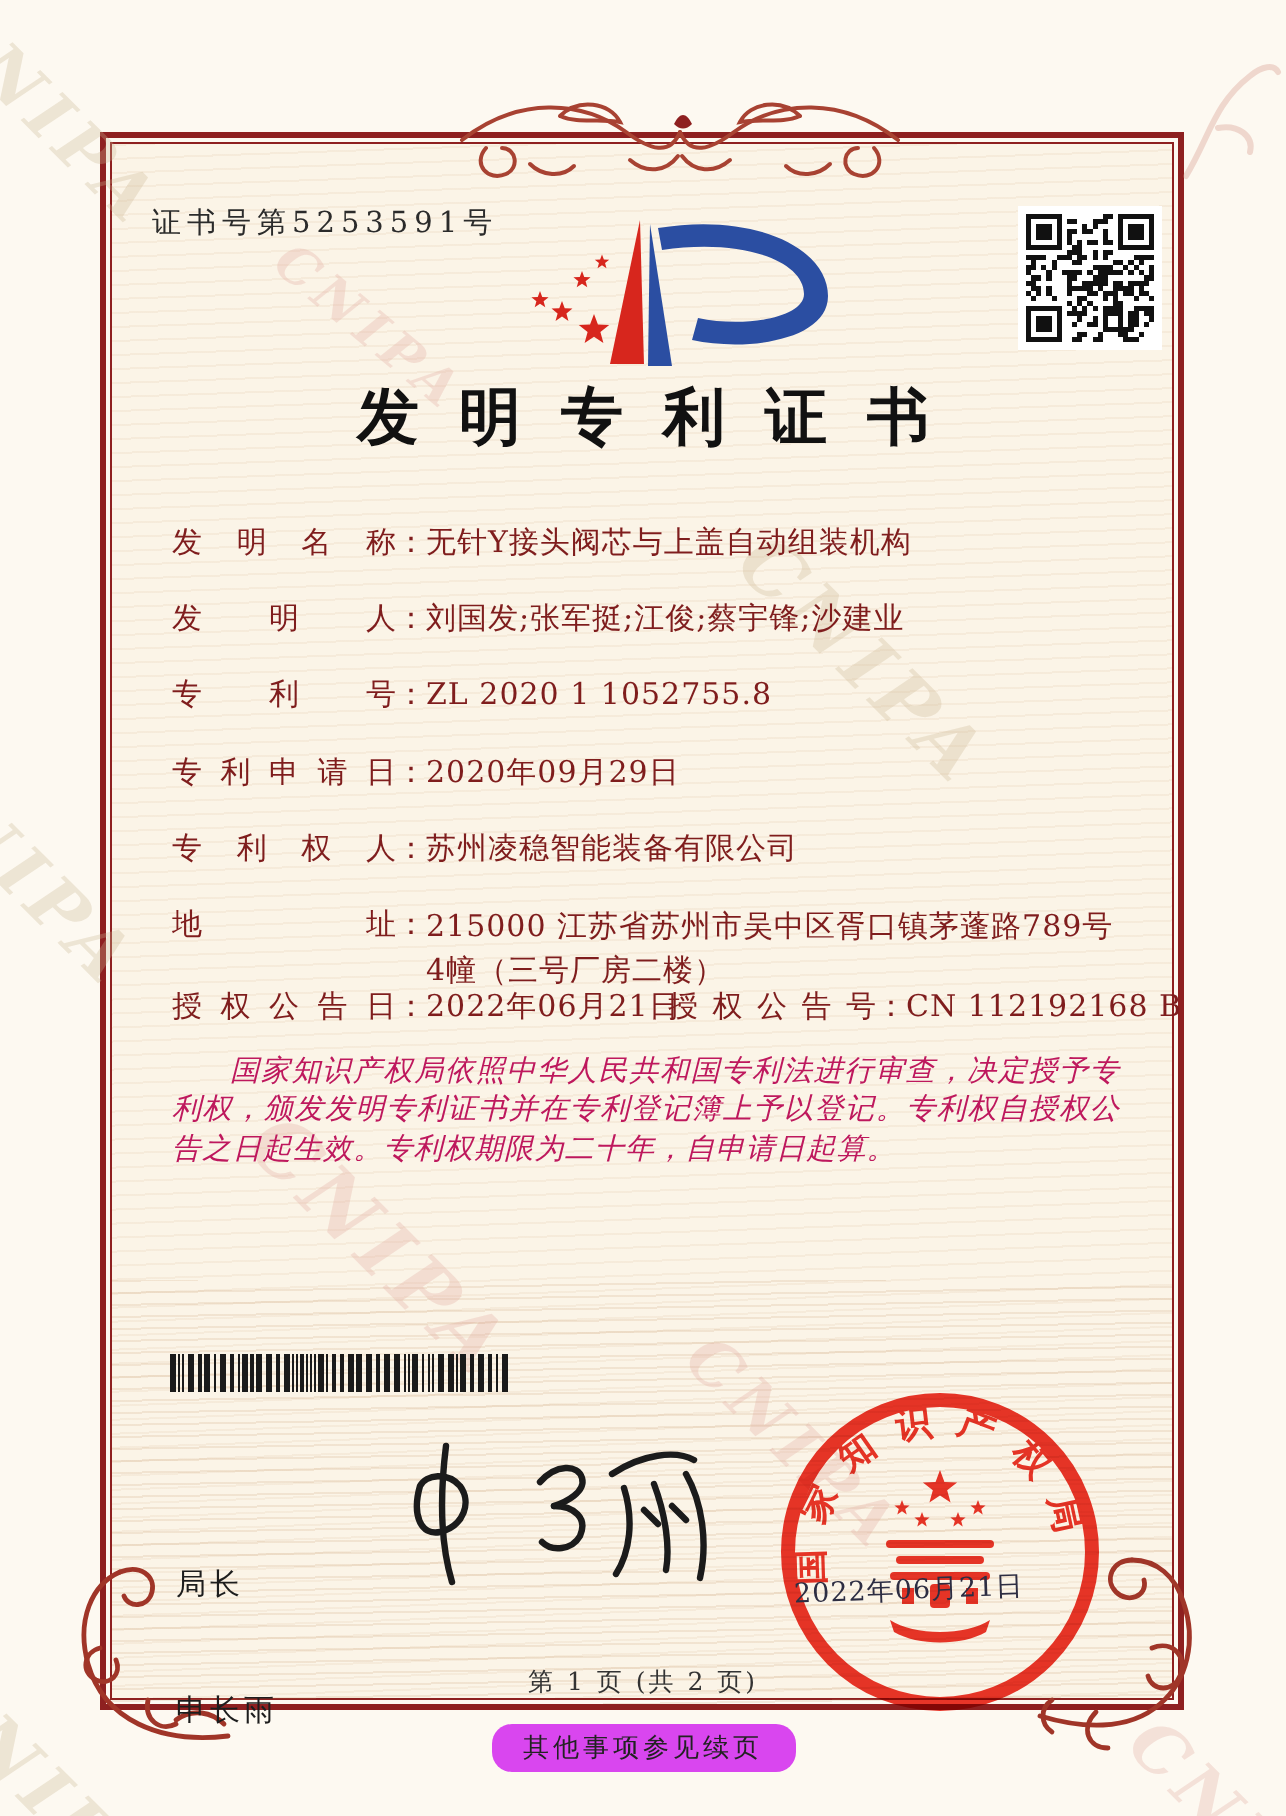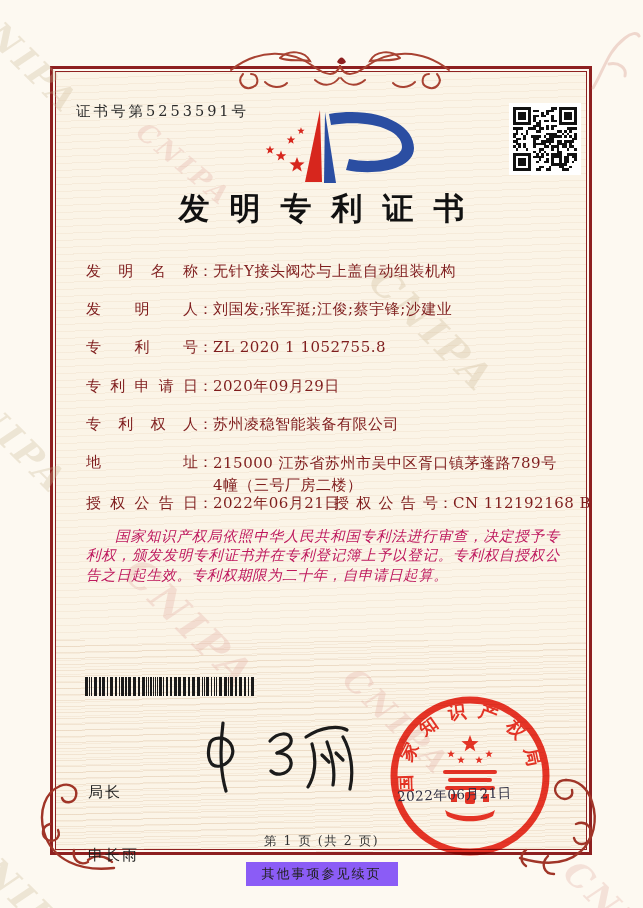--- a/index.html
+++ b/index.html
@@ -34,21 +34,21 @@
   .fvalue.wrap{white-space:normal;width:352px;line-height:1.45;}
   .grant2{position:absolute;left:248px;top:0;}
   .paras{position:absolute;left:86px;top:527px;width:474px;font-size:14.5px;line-height:1.33;
          font-style:italic;letter-spacing:0.6px;color:#be185d;text-align:justify;}
   .paras p{margin:0;text-indent:2em;}
   .director{position:absolute;left:88px;top:739px;font-size:15px;letter-spacing:2px;color:#1d1d1d;}
   .director div{margin-bottom:9px;margin-top:44px;}
   .page-no{position:absolute;left:0;top:833px;width:643px;text-align:center;font-size:12.5px;
            letter-spacing:1.5px;color:#333;}
   .footer-note{position:absolute;left:50%;top:862px;transform:translateX(-50%);
-               background:#8b5cf6;padding:3px 16px;font-size:13px;letter-spacing:2px;color:#222;}
+               background:#d946ef;padding:3px 16px;font-size:13px;letter-spacing:2px;color:#222;border-radius:10px;}
   
   .logo{position:absolute;left:262px;top:104px;}
   .qr{position:absolute;left:509px;top:103px;background:#fff;padding:4px;}
   .barcode{position:absolute;left:85px;top:677px;}
   .signature{position:absolute;left:186px;top:713px;}
   .seal{position:absolute;left:385px;top:688px;opacity:0.94;mix-blend-mode:multiply;}
   .seal-date{position:absolute;left:397px;top:786px;width:130px;font-size:13.5px;color:#2d2d42;
              letter-spacing:0.5px;transform:rotate(-2deg);white-space:nowrap;}
   .orn{position:absolute;pointer-events:none;}
 </style>

